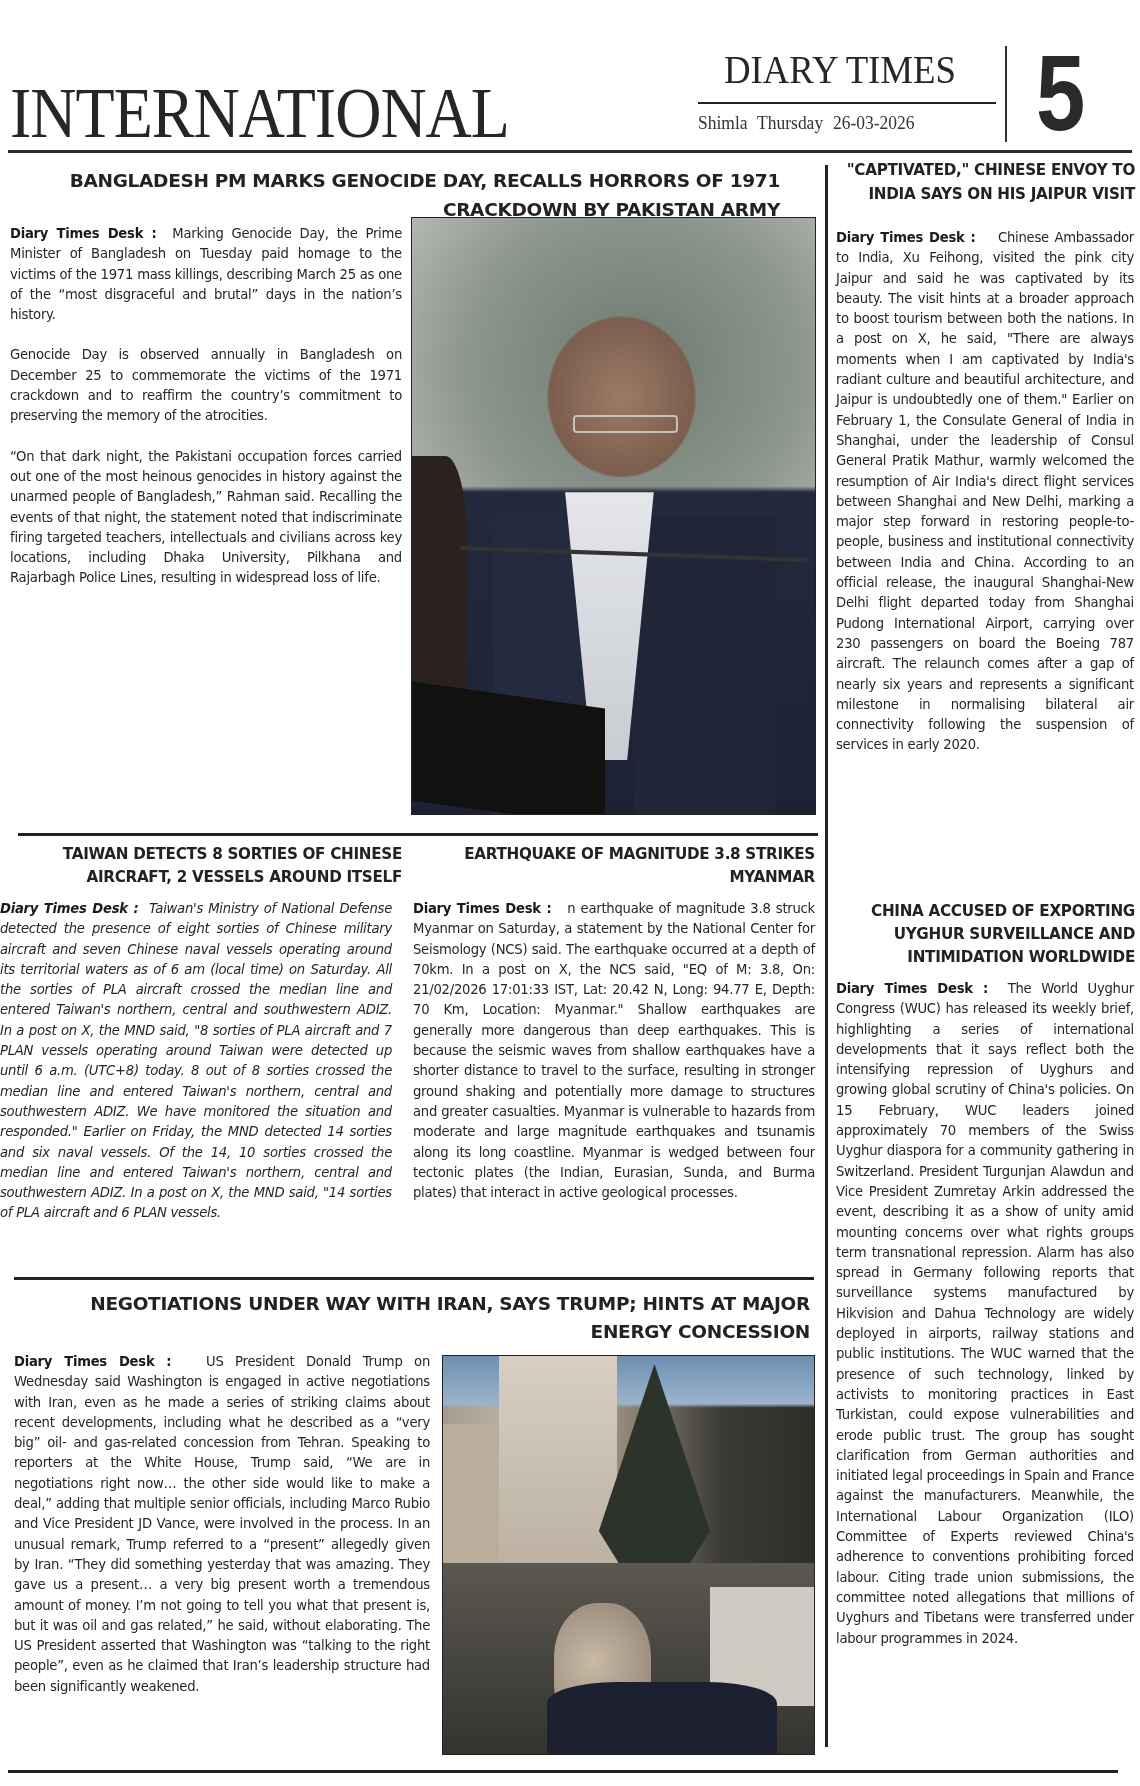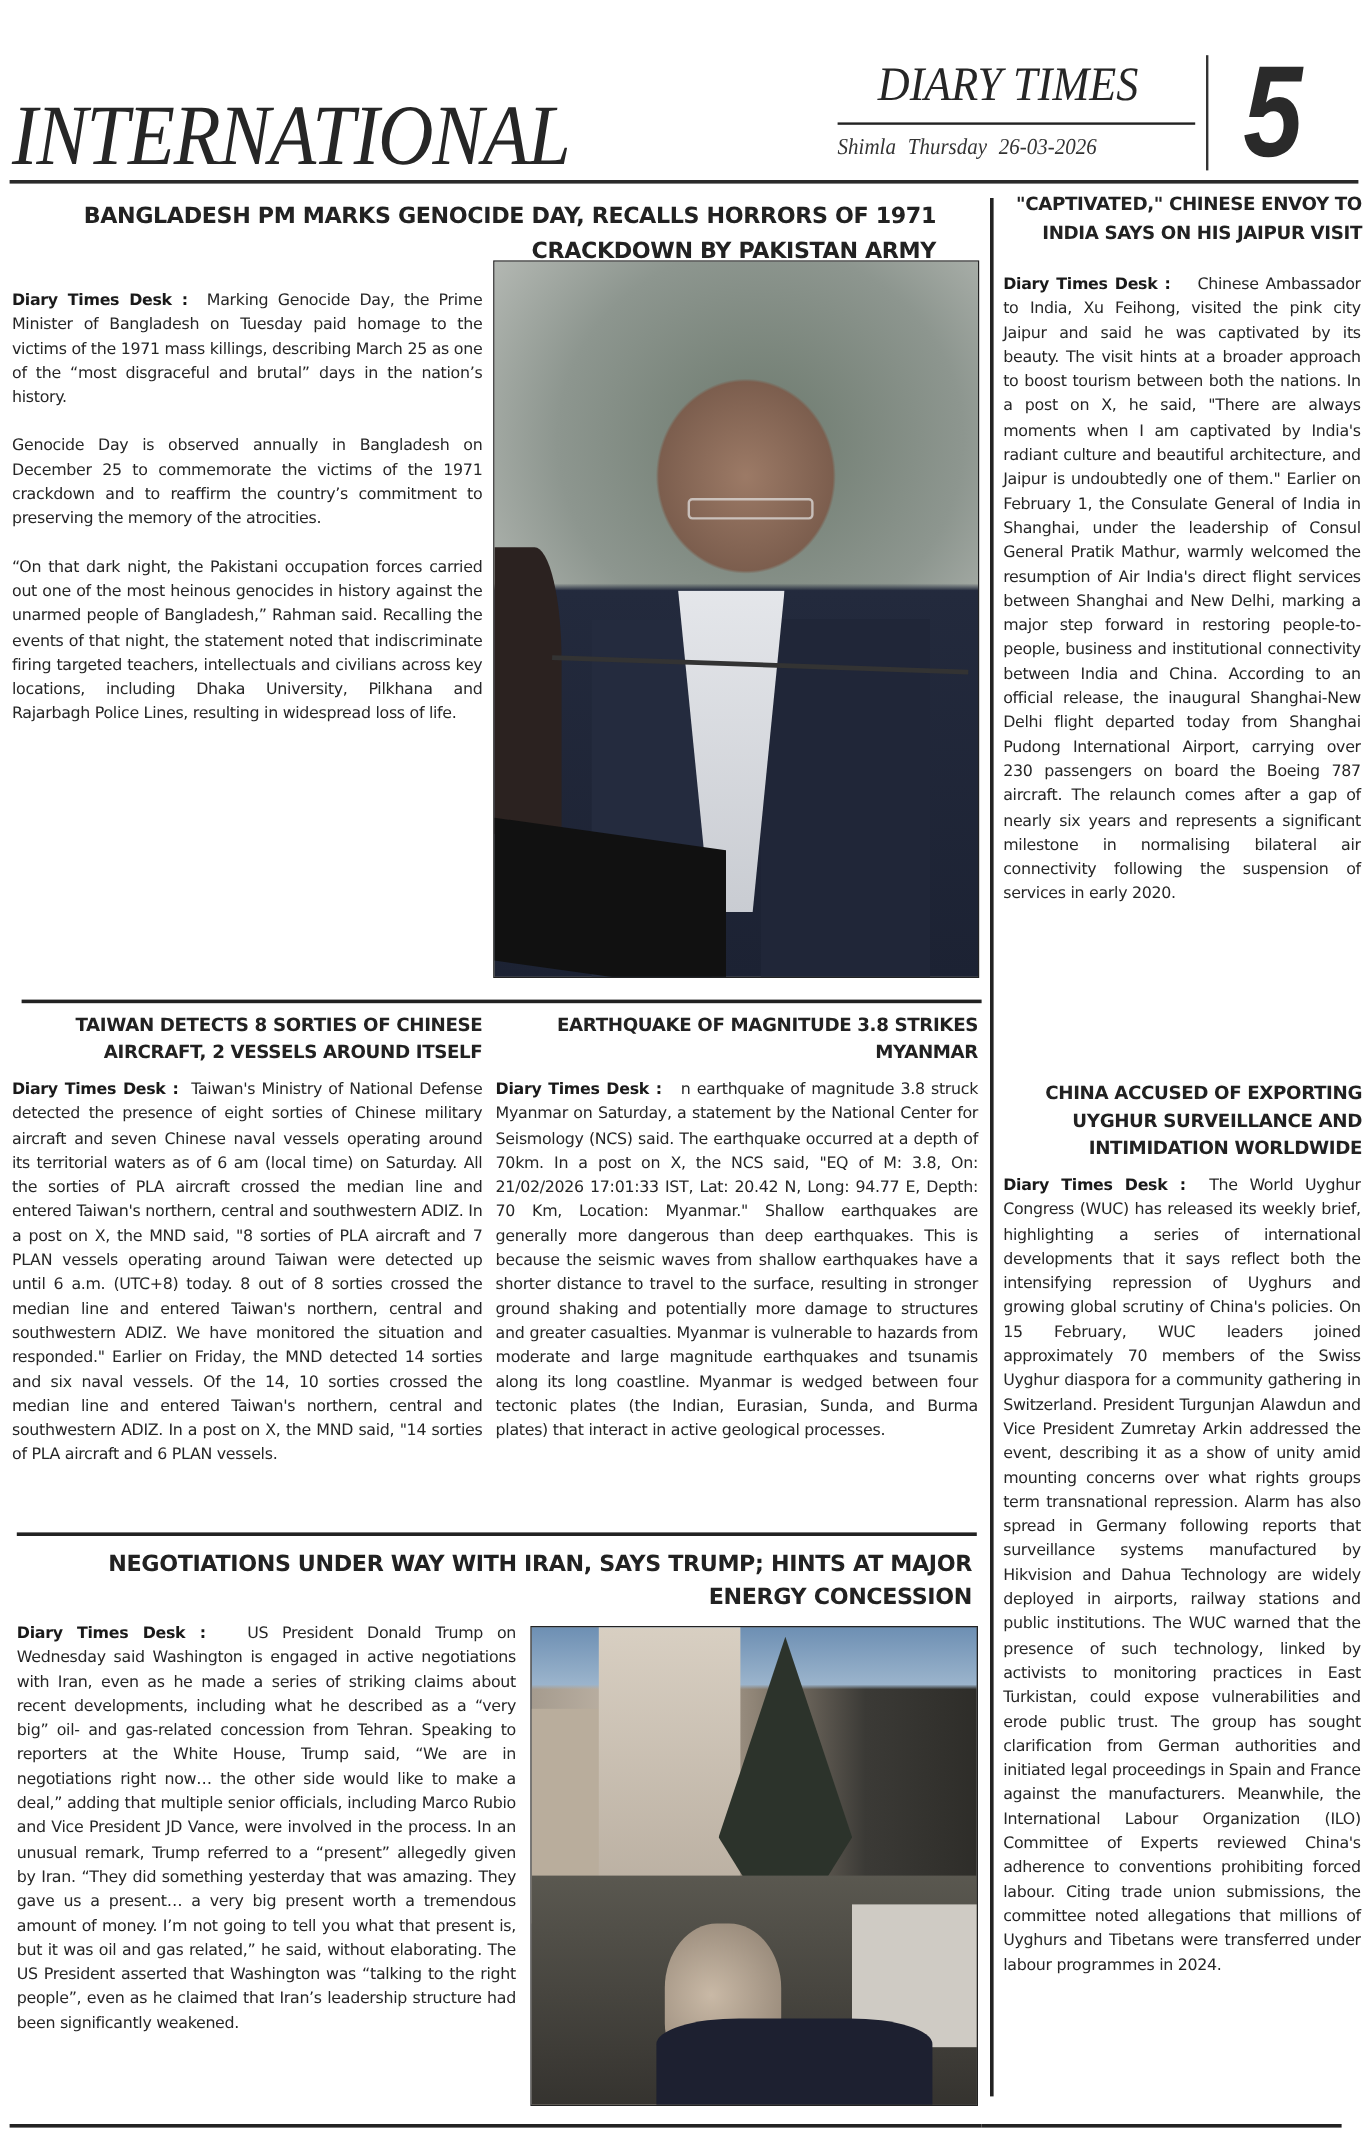--- a/index.html
+++ b/index.html
@@ -1,20 +1,20 @@
 <!DOCTYPE html>
 <html><head>
 <meta charset="utf-8">
 <style>
   * { box-sizing: border-box; margin: 0; padding: 0; }
   html, body { width: 1140px; height: 1786px; background: #ffffff; overflow: hidden; }
   body { position: relative; color: #1e1e1e; font-family: "DejaVu Sans", sans-serif; }
 
   
-  .masthead { position: absolute; left: 0; top: 0; width: 1140px; height: 140px; font-style: italic; }
+  .masthead { position: absolute; left: 0; top: 0; width: 1140px; height: 140px; }
   .section-title {
     position: absolute; left: 10px; top: 72px;
     font-family: "Liberation Serif", serif; font-size: 64px; letter-spacing: -1px;
     color: #262626; font-weight: normal; transform: scaleY(1.12); transform-origin: left top;
   }
   .paper-name {
     position: absolute; left: 700px; top: 46px; width: 280px; text-align: center;
     font-family: "Liberation Serif", serif; font-size: 40px; color: #262626;
     transform: scaleX(0.92); transform-origin: center top;
   }
@@ -41,40 +41,40 @@
     font-family: "DejaVu Sans", sans-serif; font-size: 13.2px; line-height: 20.3px;
     color: #262626; text-align: justify; letter-spacing: -0.25px;
   }
   .body-text p { margin-bottom: 20px; }
   .body-text p:last-child { margin-bottom: 0; }
   .desk { font-weight: bold; color: #1a1a1a; }
   .photo { position: absolute; border: 1.5px solid #222; overflow: hidden; }
 
   
   .a1-head { position: absolute; left: 40px; top: 166px; width: 740px; font-size: 18.5px; line-height: 29px; }
-  .a1-body { position: absolute; left: 10px; top: 241px; width: 392px; }
+  .a1-body { position: absolute; left: 10px; top: 224px; width: 392px; }
   .a1-photo { left: 411px; top: 217px; width: 405px; height: 598px;
     background:
       radial-gradient(ellipse 30% 22% at 52% 30%, #9c7a66 0%, #7c5e4e 60%, transparent 62%),
       linear-gradient(180deg, transparent 0%, transparent 45%, #232a3d 46%, #1c2233 100%),
       radial-gradient(ellipse 70% 45% at 55% 25%, #6d7a6e 0%, #8d968f 60%, #b7bbb6 100%);
   }
   .a1-photo .collar { position: absolute; left: 38%; top: 46%; width: 22%; height: 45%; background: linear-gradient(180deg,#e4e6ea,#c9ccd2); clip-path: polygon(0 0,100% 0,70% 100%,30% 100%); }
   .a1-photo .suit-l { position: absolute; left: 20%; top: 50%; width: 25%; height: 50%; background: #242b3e; }
   .a1-photo .suit-r { position: absolute; left: 55%; top: 50%; width: 35%; height: 50%; background: #202638; }
   .a1-photo .folder { position: absolute; left: 0; top: 80%; width: 48%; height: 20%; background: #111; transform: skewY(8deg); }
   .a1-photo .mic { position: absolute; left: 12%; top: 56%; width: 86%; height: 4px; background: #333; transform: rotate(2deg); }
   .a1-photo .guard { position: absolute; left: 0; top: 40%; width: 14%; height: 40%; background: #2b2220; border-radius: 0 40% 0 0; }
   .a1-photo .glasses { position: absolute; left: 40%; top: 33%; width: 26%; height: 3%; border: 2px solid rgba(230,230,230,0.7); border-radius: 4px; }
 
   .rule-a { position: absolute; left: 18px; top: 833px; width: 800px; height: 2.5px; background: #222; }
 
   
   .a2-head { position: absolute; left: 10px; top: 843px; width: 392px; font-size: 15.2px; line-height: 23px; }
-  .a2-body { position: absolute; left: 10px; top: 899px; width: 392px; }
+  .a2-body { position: absolute; left: 0; top: 899px; width: 392px; font-style: italic; }
 
   
   .a3-head { position: absolute; left: 413px; top: 843px; width: 402px; font-size: 15.2px; line-height: 23px; }
   .a3-body { position: absolute; left: 413px; top: 899px; width: 402px; }
 
   .rule-b { position: absolute; left: 14px; top: 1277px; width: 800px; height: 2.5px; background: #222; }
 
   
   .a4-head { position: absolute; left: 20px; top: 1290px; width: 790px; font-size: 18.5px; line-height: 28px; }
   .a4-body { position: absolute; left: 14px; top: 1352px; width: 416px; }

